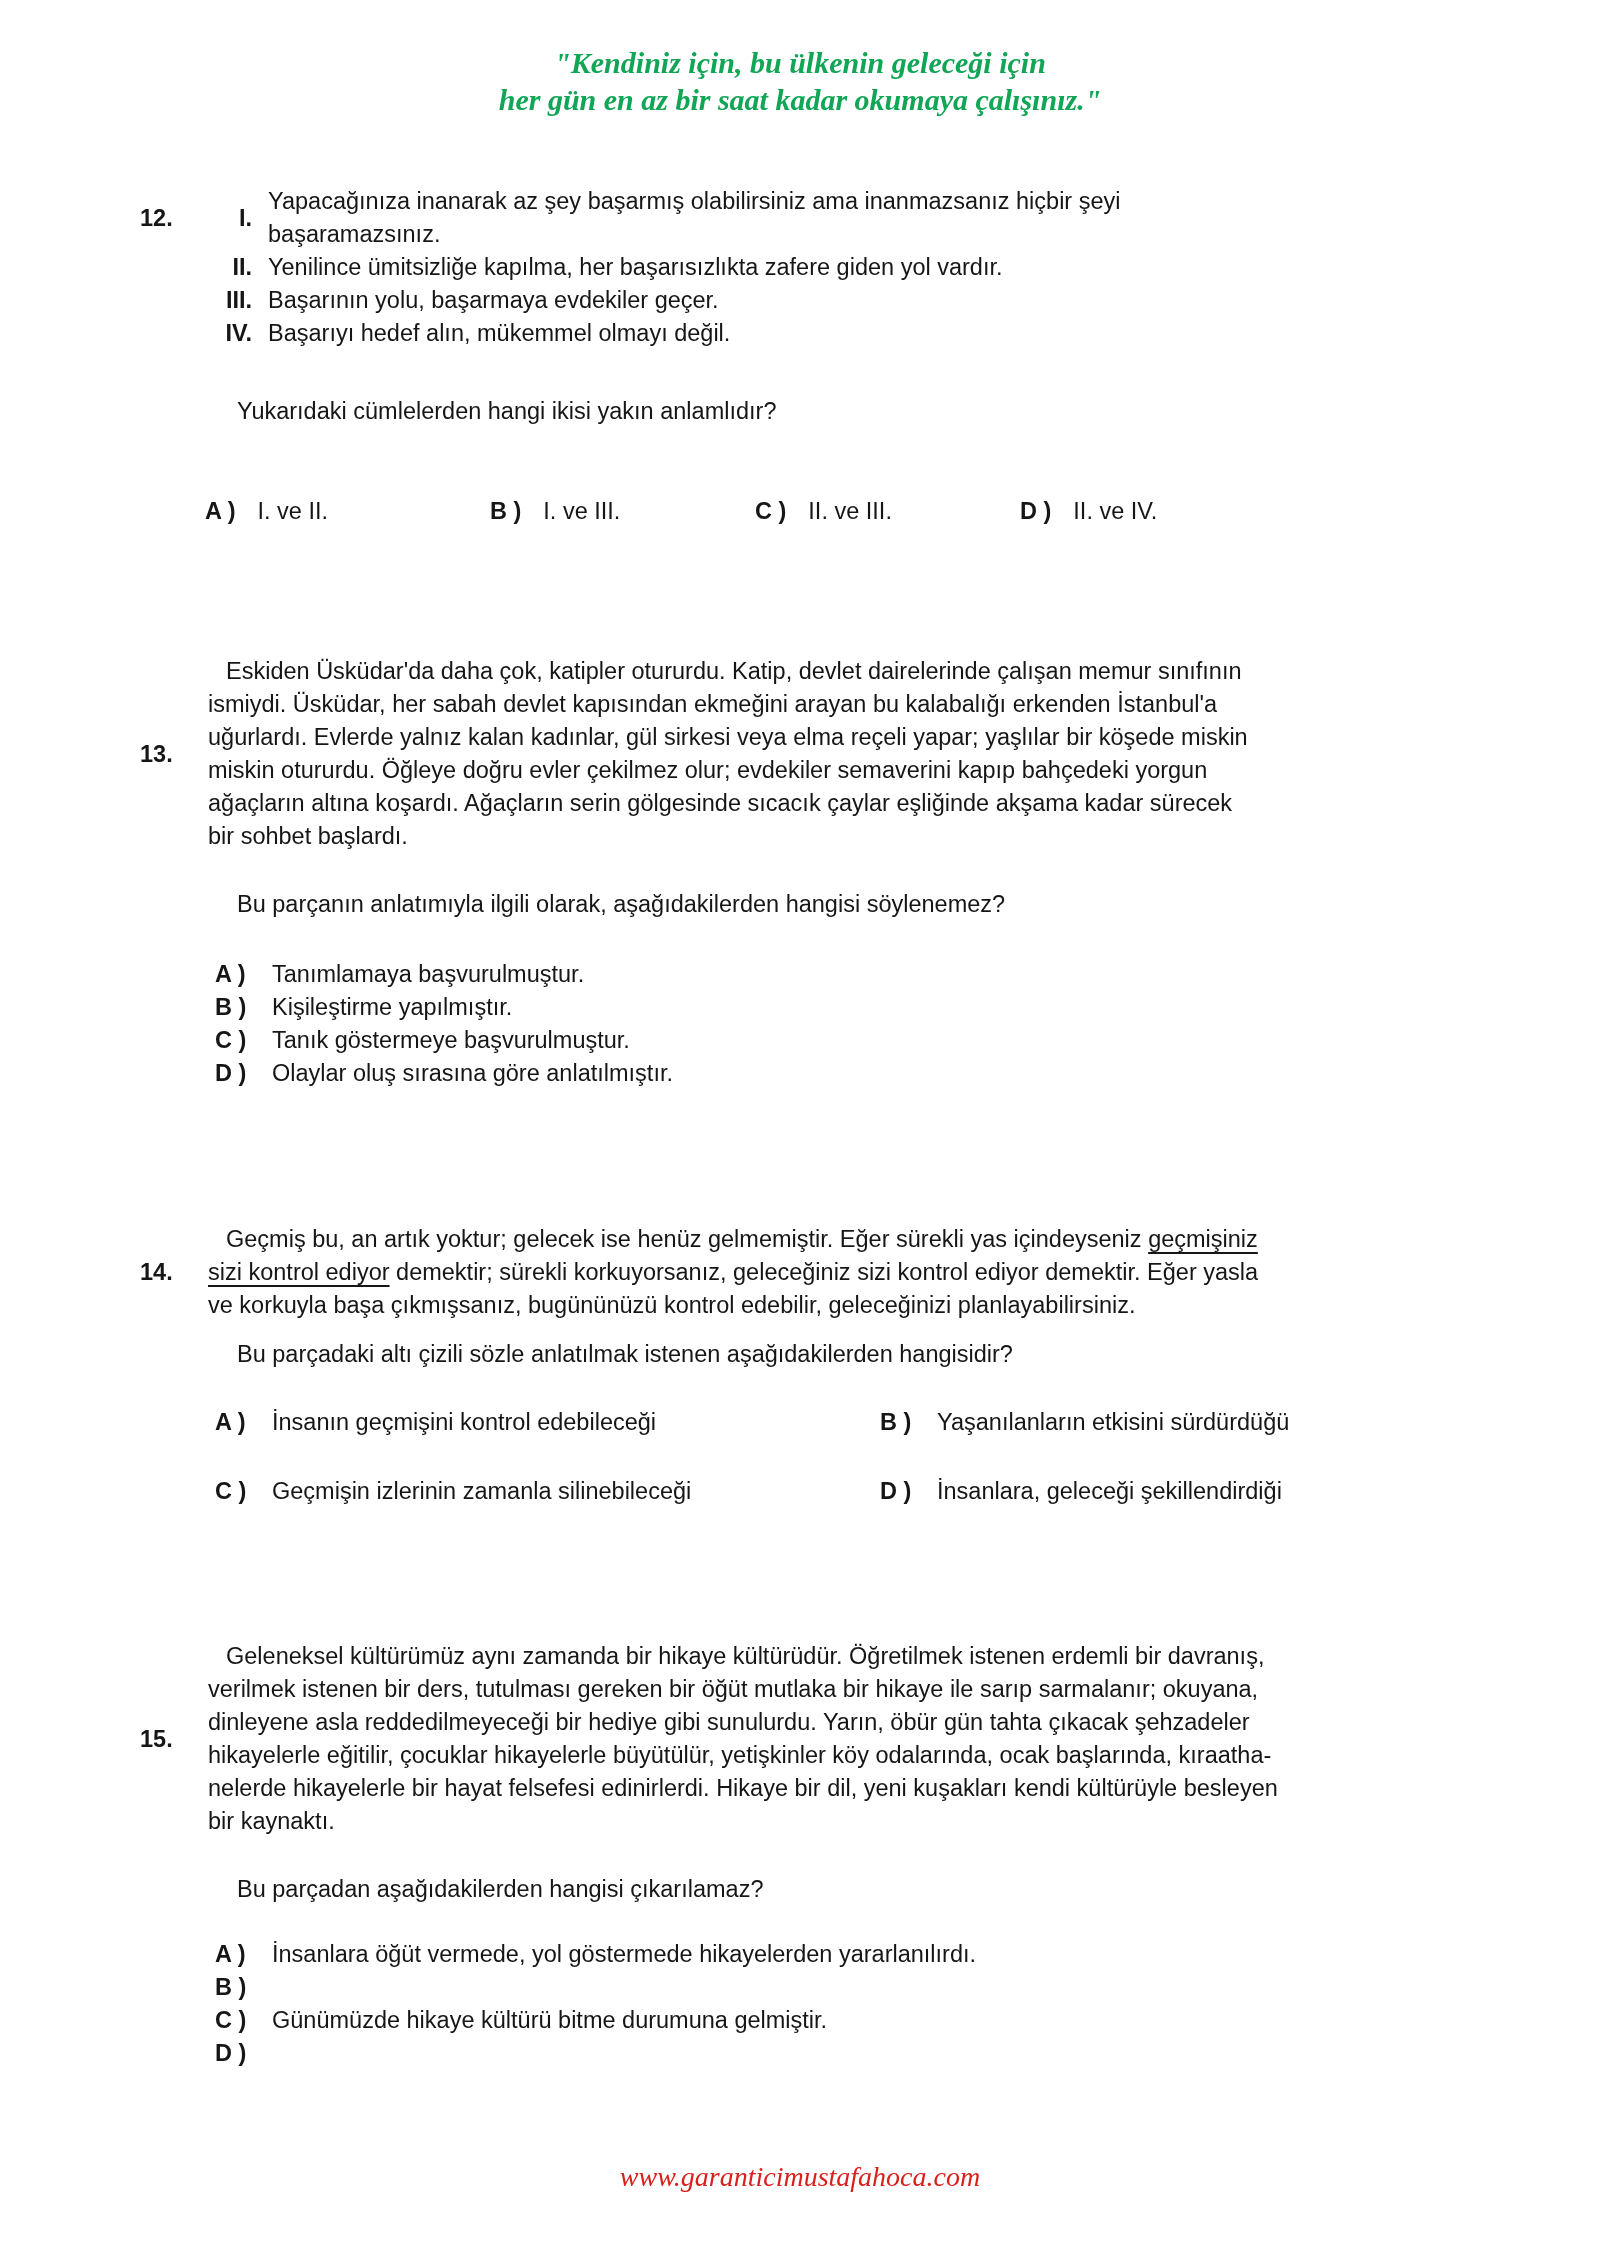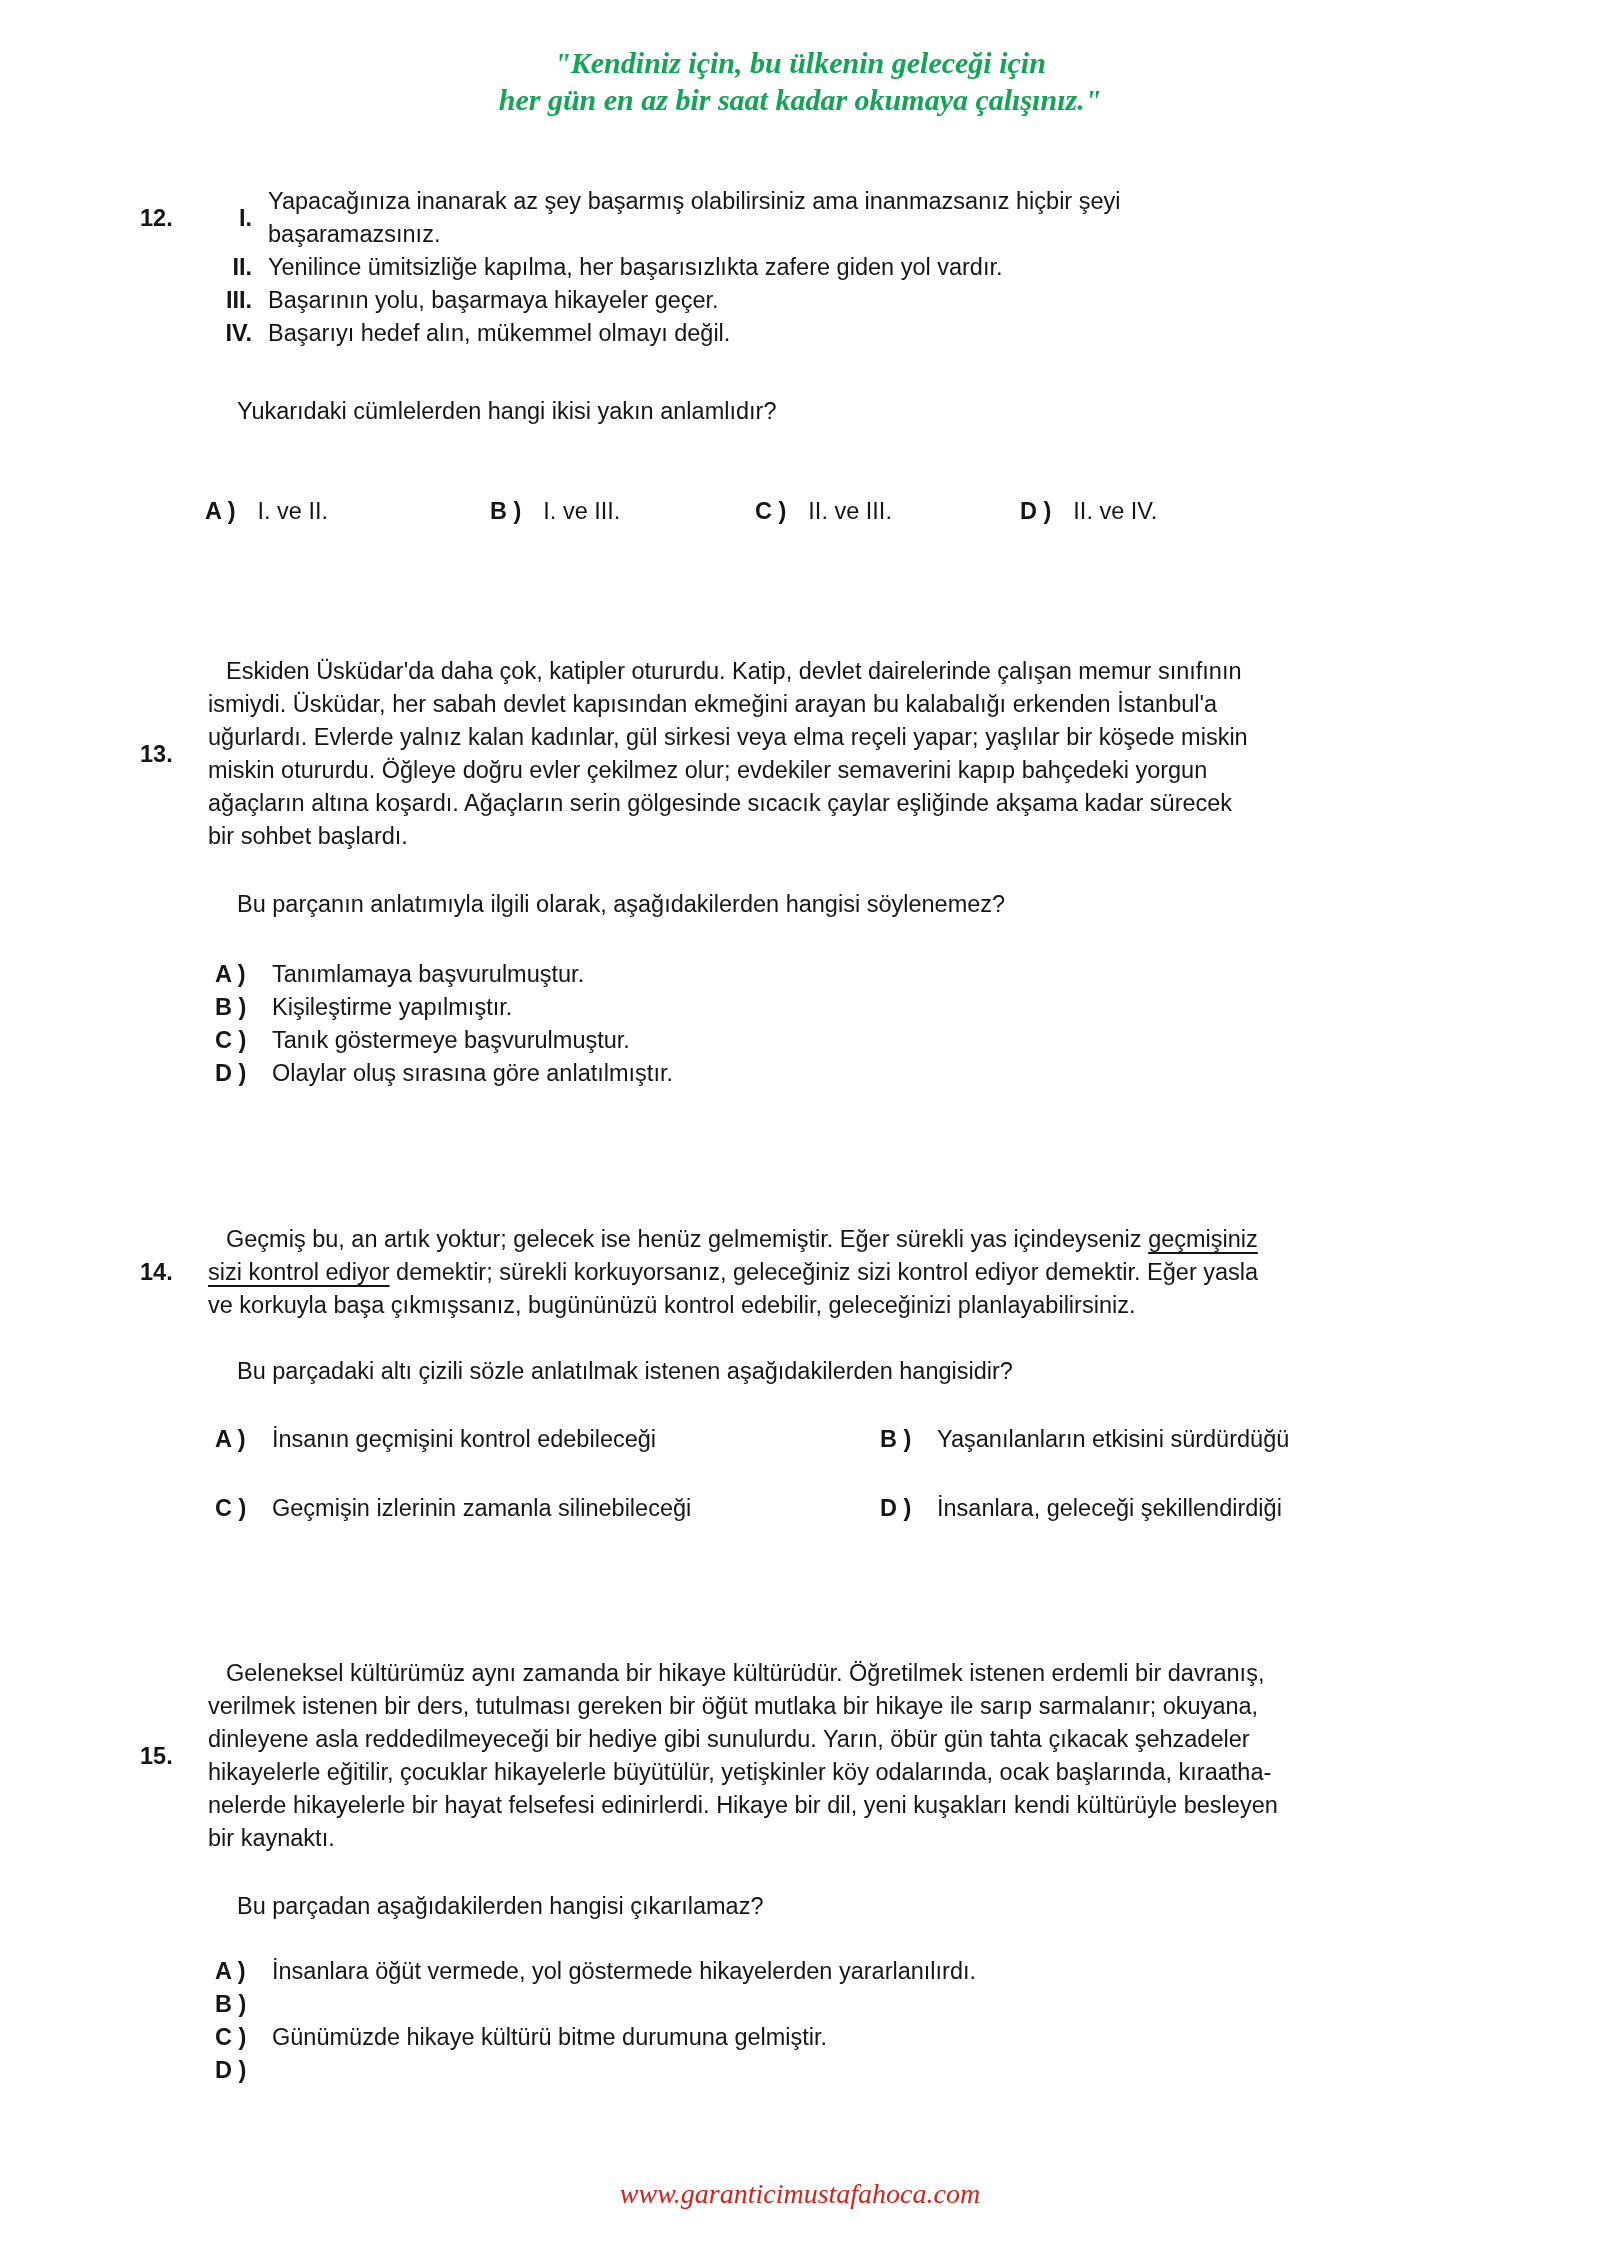--- a/index.html
+++ b/index.html
@@ -40,21 +40,21 @@
   .qnum { flex:none; width:68px; font-weight:bold; }
   .rn   { flex:none; width:44px; text-align:right; font-weight:bold; }
   .ltext { margin-left:16px; white-space:pre-line; }
 
   .passage { flex:1; white-space:pre-line; text-indent:18px; }
   .ul { text-decoration:underline; text-decoration-thickness:2px; text-underline-offset:5px; }
 
   .stem { margin-left:97px; }
   .q12 .stem { margin-top:45px; }
   .q13 .stem { margin-top:35px; }
-  .q14 .stem { margin-top:33px; }
+  .q14 .stem { margin-top:16px; }
   .q15 .stem { margin-top:35px; }
 
   
   .opts-inline { display:flex; margin-top:67px; margin-left:65px; }
   .opts-inline .opt { display:flex; }
   .opts-inline .opt:nth-child(1) { width:285px; }
   .opts-inline .opt:nth-child(2) { width:265px; }
   .opts-inline .opt:nth-child(3) { width:265px; }
   .letter { font-weight:bold; white-space:pre; }
   .opts-inline .letter { margin-right:22px; }
@@ -105,21 +105,21 @@
 başaramazsınız.</span>
       </div>
       <div class="list-row">
         <span class="qnum"></span>
         <span class="rn">II.</span>
         <span class="ltext">Yenilince ümitsizliğe kapılma, her başarısızlıkta zafere giden yol vardır.</span>
       </div>
       <div class="list-row">
         <span class="qnum"></span>
         <span class="rn">III.</span>
-        <span class="ltext">Başarının yolu, başarmaya hikayeler geçer.</span>
+        <span class="ltext">Başarının yolu, başarmaya evdekiler geçer.</span>
       </div>
       <div class="list-row">
         <span class="qnum"></span>
         <span class="rn">IV.</span>
         <span class="ltext">Başarıyı hedef alın, mükemmel olmayı değil.</span>
       </div>
       <p class="stem">Yukarıdaki cümlelerden hangi ikisi yakın anlamlıdır?</p>
       <div class="opts-inline">
         <div class="opt">
             <span class="letter">A )</span>

